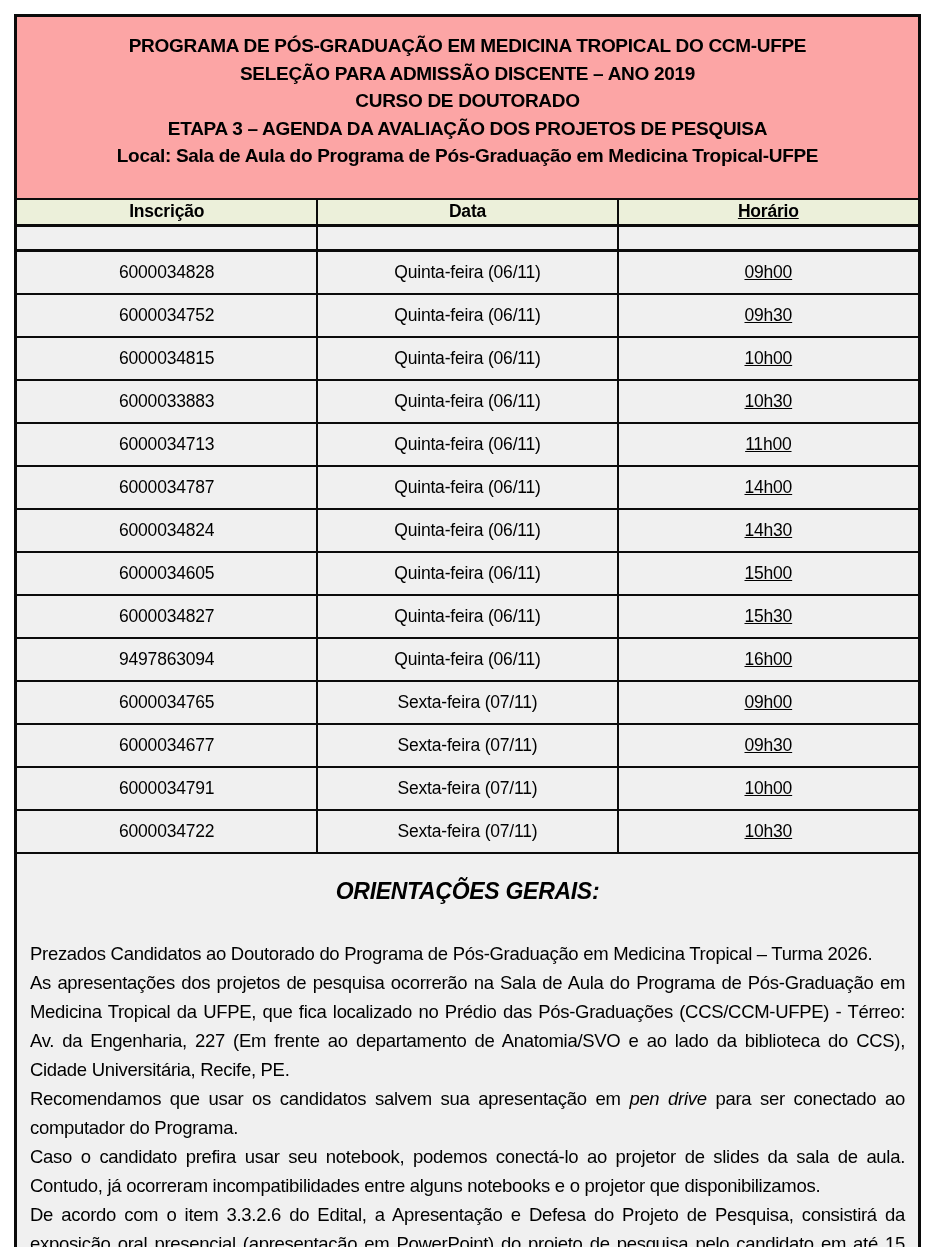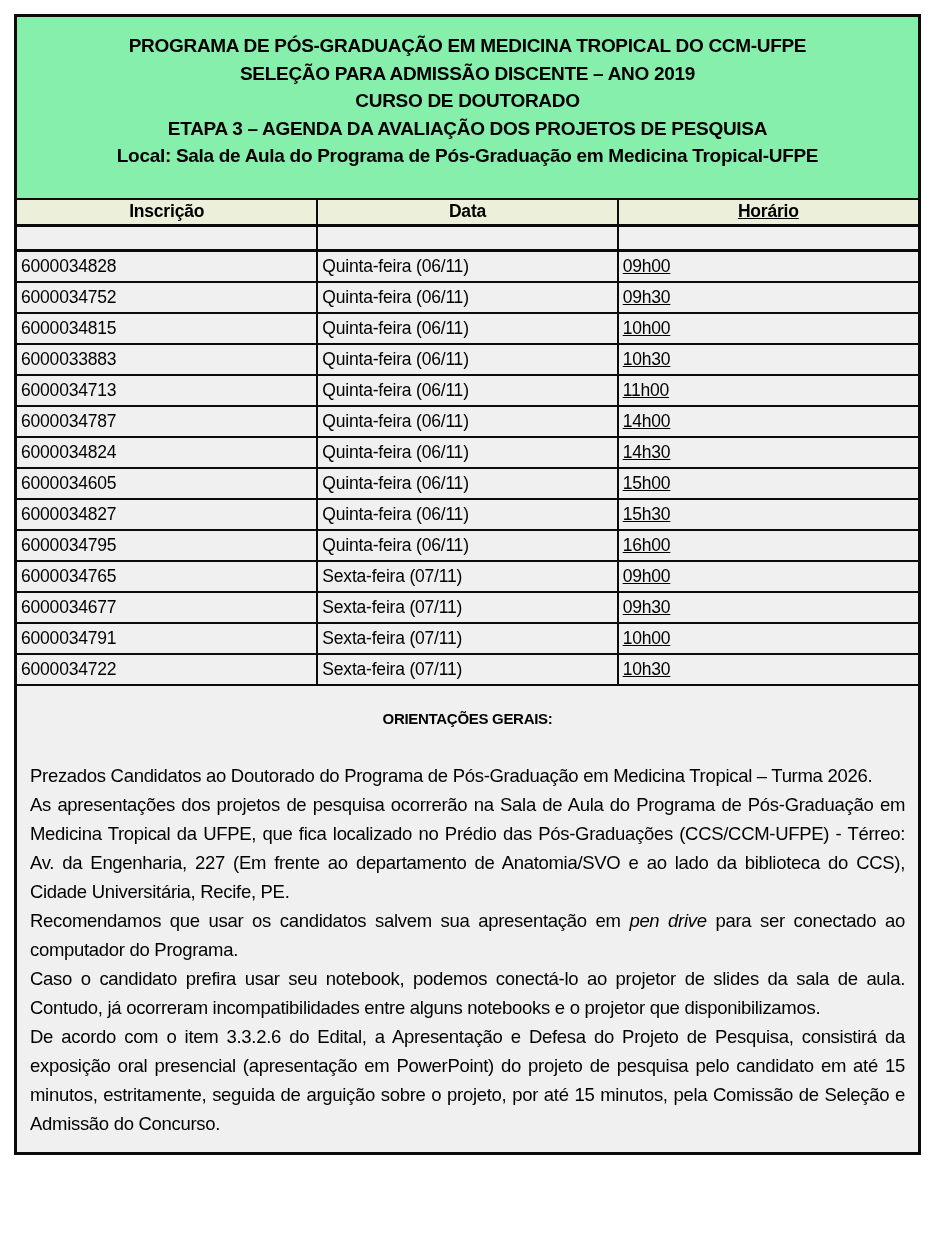--- a/index.html
+++ b/index.html
@@ -12,21 +12,21 @@
   }
   .doc {
     position: absolute;
     left: 14px; top: 14px;
     width: 907px;
     border: 3px solid #0b0b0b;
     background: #f0f0f0;
   }
   
   .title-block {
-    background: #86efac;
+    background: #fca5a5;
     text-align: center;
     font-weight: bold;
     font-size: 19px;
     line-height: 27.5px;
     padding: 15px 8px 28px 8px;
     letter-spacing: -0.3px;
   }
   
   table.schedule {
     width: 100%;
@@ -40,41 +40,42 @@
     font-size: 17.5px;
     font-weight: bold;
     height: 27px;
     padding: 0;
     letter-spacing: -0.2px;
   }
   table.schedule td {
     background: #f0f0f0;
     border: 2px solid #0b0b0b;
     border-left-width: 0;
-    text-align: left;
+    text-align: center;
     font-size: 17.5px;
     height: 27px;
-    padding: 4px;
+    padding: 10px;
     letter-spacing: -0.2px;
   }
   table.schedule th:first-child, table.schedule td:first-child { border-left-width: 0; }
   table.schedule th:last-child, table.schedule td:last-child { border-right-width: 0; text-decoration: underline; }
   table.schedule tr.spacer-row td { height: 25px; border-bottom-width: 3px; }
   table.schedule thead th { border-bottom-width: 3px; border-top-width: 2px; }
   
   .orientations {
     background: #f0f0f0;
     padding: 24px 13px 14px 13px;
   }
   .orientations h2 {
     margin: 0 0 34px 0;
     text-align: center;
-    font-size: 15px;
+    font-size: 23px;
     font-weight: bold;
     letter-spacing: -0.3px;
+    font-style: italic;
   }
   .orientations p {
     margin: 0;
     font-size: 18.5px;
     line-height: 29px;
     text-align: justify;
     letter-spacing: -0.3px;
   }
   .orientations p em { font-style: italic; }
 </style>
@@ -144,21 +145,21 @@
           <td>6000034605</td>
           <td>Quinta-feira (06/11)</td>
           <td>15h00</td>
         </tr>
         <tr>
           <td>6000034827</td>
           <td>Quinta-feira (06/11)</td>
           <td>15h30</td>
         </tr>
         <tr>
-          <td>6000034795</td>
+          <td>9497863094</td>
           <td>Quinta-feira (06/11)</td>
           <td>16h00</td>
         </tr>
         <tr>
           <td>6000034765</td>
           <td>Sexta-feira (07/11)</td>
           <td>09h00</td>
         </tr>
         <tr>
           <td>6000034677</td>

